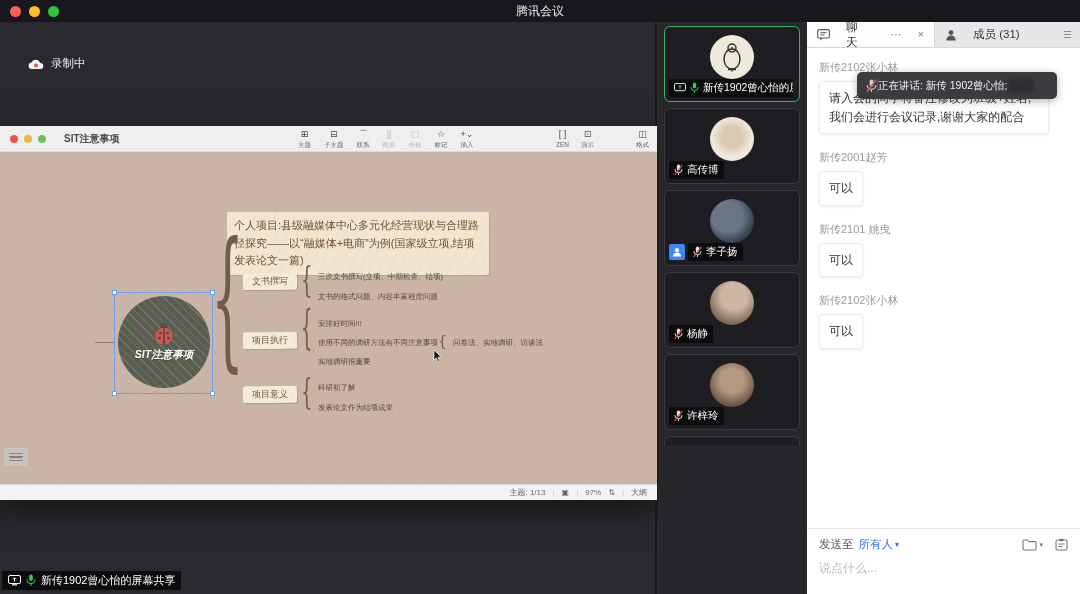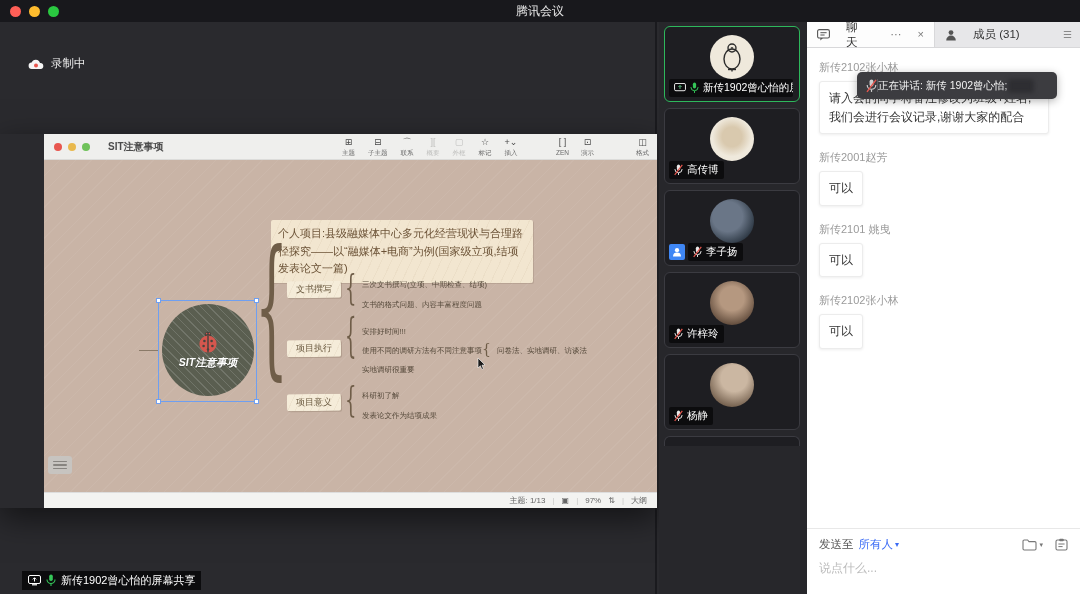--- a/index.html
+++ b/index.html
@@ -9,24 +9,24 @@
   
   .topbar{position:absolute;left:0;top:0;width:1080px;height:22px;background:#18181c;display:flex;align-items:center;}
   .lights{display:flex;gap:8px;margin-left:10px;}
   .light{width:11px;height:11px;border-radius:50%;}
   .light.red{background:#ff5f57;}.light.yellow{background:#febc2e;}.light.green{background:#2ac840;}
   .topbar-title{position:absolute;left:0;right:0;text-align:center;color:#e8e8e8;font-size:12px;}
 
   
   .share-area{position:absolute;left:0;top:22px;width:657px;height:572px;background:#2a2a2e;border-right:2px solid #1a1a1e;}
   .rec{position:absolute;left:28px;top:34px;display:flex;align-items:center;gap:7px;color:#f0f0f0;font-size:11.5px;}
-  .share-banner{position:absolute;left:2px;bottom:4px;background:#0c0c0e;color:#fff;font-size:11px;display:flex;align-items:center;gap:5px;padding:2px 6px;margin-left:20px;}
-
-  
-  .xmind{position:absolute;left:0;top:112px;width:657px;height:374px;box-shadow:0 10px 30px rgba(0,0,0,.55);padding-left:44px;}
+  .share-banner{position:absolute;left:2px;bottom:4px;background:#0c0c0e;color:#fff;font-size:11px;display:flex;align-items:center;gap:5px;padding:2px 6px;}
+
+  
+  .xmind{position:absolute;left:0;top:104px;width:657px;height:374px;box-shadow:0 10px 30px rgba(0,0,0,.55);}
   .xm-bar{position:relative;height:26px;background:#efefed;border-bottom:1px solid #dcdcda;display:flex;align-items:center;}
   .xm-lights{display:flex;gap:6px;margin-left:10px;}
   .xm-light{width:8px;height:8px;border-radius:50%;}
   .xm-title{font-size:10px;color:#4c4c4c;font-weight:bold;margin-left:18px;}
   .xm-tools{position:absolute;left:298px;top:0;height:26px;display:flex;align-items:center;gap:13px;}
   .xm-tools-r{position:absolute;right:8px;top:0;height:26px;display:flex;align-items:center;gap:12px;}
   .tool{display:flex;flex-direction:column;align-items:center;line-height:1;cursor:default;}
   .tool .tico{font-size:9px;color:#4a4a4a;height:11px;}
   .tool .tlab{font-size:6.5px;color:#6a6a6a;margin-top:1px;}
   .tool.disabled .tico,.tool.disabled .tlab{color:#bdbdbb;}
@@ -336,49 +336,49 @@
                 <line x1="5" y1="9.8" x2="5" y2="12" stroke="#e9e9e9" stroke-width="1.1"></line>
                 <line x1="0.8" y1="12" x2="9.2" y2="0.8" stroke="#e8564e" stroke-width="1.3"></line>
               </svg>
           </span>
           <span>李子扬</span>
         </div>
       </div>
     </div>
 
     <div class="tile">
-      <div class="avatar av5"></div>
+      <div class="avatar av4"></div>
       <div class="tile-foot">
         <div class="chip">
           <span>
             <svg width="9" height="12" viewBox="0 0 10 13">
                 <rect x="3.2" y="0.5" width="3.6" height="6.5" rx="1.8" fill="#e9e9e9"></rect>
                 <path d="M1 5.5 a4 4 0 0 0 8 0" fill="none" stroke="#e9e9e9" stroke-width="1.1"></path>
                 <line x1="5" y1="9.8" x2="5" y2="12" stroke="#e9e9e9" stroke-width="1.1"></line>
                 <line x1="0.8" y1="12" x2="9.2" y2="0.8" stroke="#e8564e" stroke-width="1.3"></line>
               </svg>
           </span>
-          <span>许梓玲</span>
+          <span>杨静</span>
         </div>
       </div>
     </div>
 
     <div class="tile">
-      <div class="avatar av4"></div>
+      <div class="avatar av5"></div>
       <div class="tile-foot">
         <div class="chip">
           <span>
             <svg width="9" height="12" viewBox="0 0 10 13">
                 <rect x="3.2" y="0.5" width="3.6" height="6.5" rx="1.8" fill="#e9e9e9"></rect>
                 <path d="M1 5.5 a4 4 0 0 0 8 0" fill="none" stroke="#e9e9e9" stroke-width="1.1"></path>
                 <line x1="5" y1="9.8" x2="5" y2="12" stroke="#e9e9e9" stroke-width="1.1"></line>
                 <line x1="0.8" y1="12" x2="9.2" y2="0.8" stroke="#e8564e" stroke-width="1.3"></line>
               </svg>
           </span>
-          <span>杨静</span>
+          <span>许梓玲</span>
         </div>
       </div>
     </div>
 
     <div class="tile partial"></div>
   </div>
 
   <div class="chat">
     <div class="chat-header">
       <div class="tab chat-tab">

